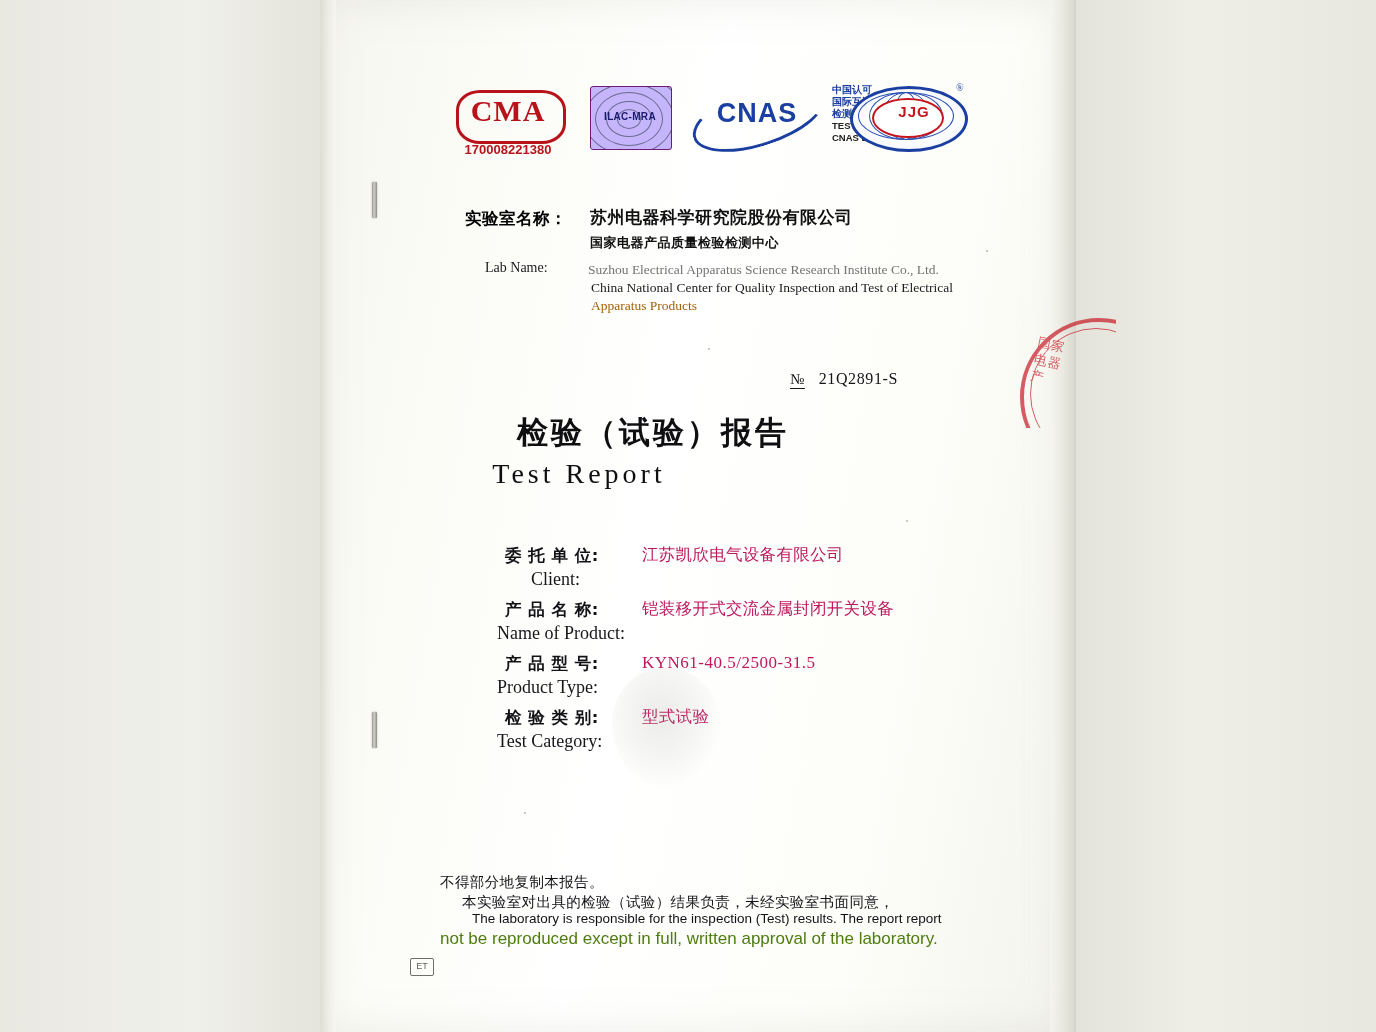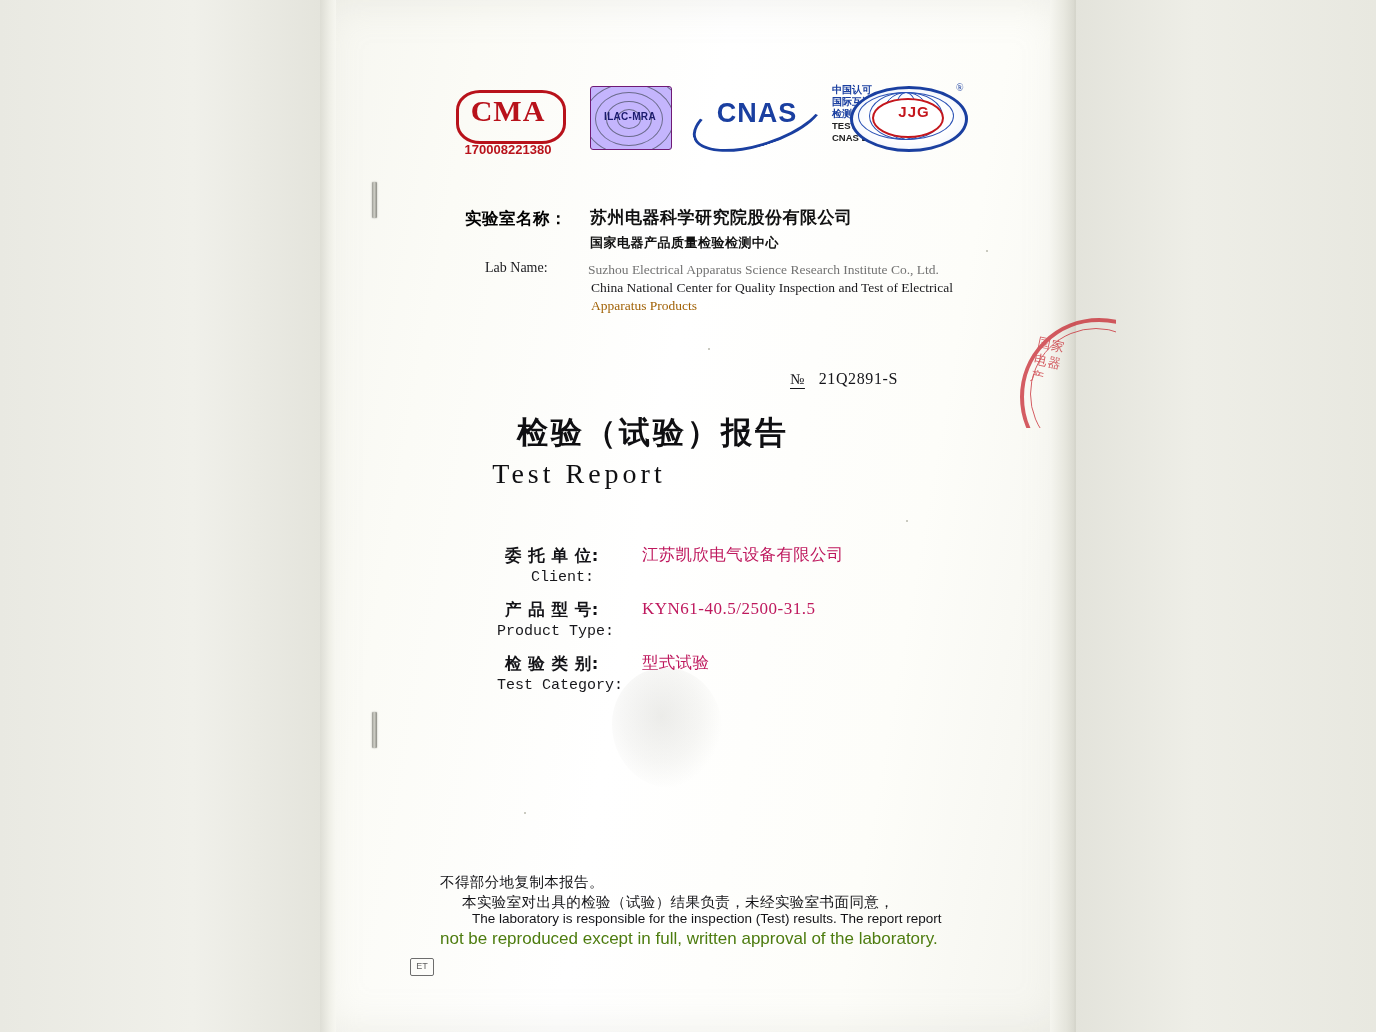--- a/index.html
+++ b/index.html
@@ -362,22 +362,22 @@
     left: 10px; top: 0;
     font-family: "DejaVu Sans", sans-serif;
     font-size: 16.5px;
     font-weight: bold;
     color: #131317;
     letter-spacing: .5px;
   }
   .f-en {
     position: absolute;
     left: 2px; top: 24px;
-    font-family: Liberation Mono, monospace;
-    font-size: 15px;
+    font-family: Liberation Serif, serif;
+    font-size: 18px;
     color: #17171b;
   }
   .f-en.indent { left: 36px; }
   .f-val {
     position: absolute;
     left: 115px; top: -1px;
     font-family: "DejaVu Sans", sans-serif;
     font-size: 16.5px;
     color: #be185d;
     letter-spacing: .3px;
@@ -566,20 +566,25 @@
   <div class="title-en">Test   Report</div>
 
   <div class="fields">
 
     <div class="field-row">
       <div class="f-cn">委 托 单 位:</div>
       <div class="f-en indent">Client:</div>
       <div class="f-val">江苏凯欣电气设备有限公司</div>
     </div>
 
+    <div class="field-row">
+      <div class="f-cn">产 品 名 称:</div>
+      <div class="f-en">Name of Product:</div>
+      <div class="f-val">铠装移开式交流金属封闭开关设备</div>
+    </div>
 
     <div class="field-row">
       <div class="f-cn">产 品 型 号:</div>
       <div class="f-en">Product Type:</div>
       <div class="f-val serif">KYN61-40.5/2500-31.5</div>
     </div>
 
     <div class="field-row">
       <div class="f-cn">检 验 类 别:</div>
       <div class="f-en">Test Category:</div>

